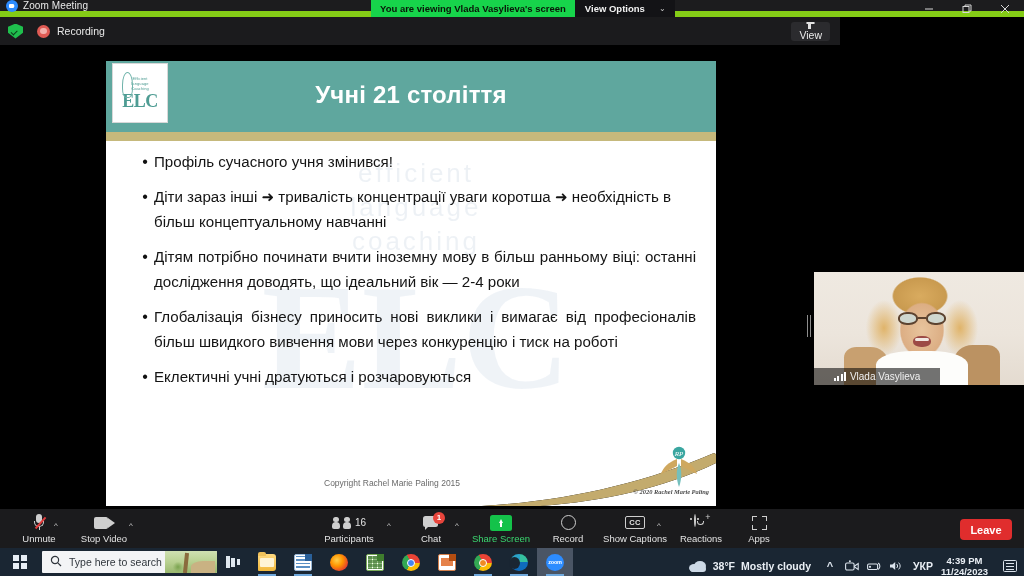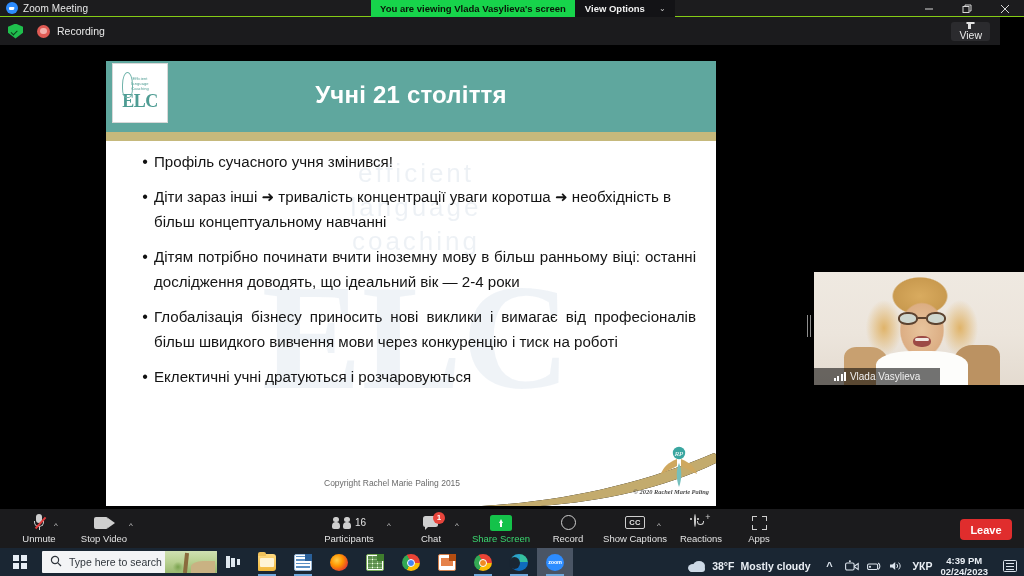--- a/index.html
+++ b/index.html
@@ -7,21 +7,21 @@
   body {
     font-family: "Liberation Sans", sans-serif;
     background:#000;
     -webkit-font-smoothing: antialiased;
   }
 
   
   #titlebar{
     position:absolute; left:0; top:0; width:1024px; height:17px;
     background:#1c1c1e; display:flex; align-items:center;
-    border-bottom:1px solid #84cc16;
+    border-bottom:6px solid #84cc16;
   }
   .zoom-logo{
     width:12px;height:12px;border-radius:50%;
     background:#2d8cff;margin-left:6px;margin-right:5px;
     position:relative;flex:none;
   }
   .zoom-logo::after{
     content:"";position:absolute;left:2.5px;top:4.5px;width:5px;height:3.5px;
     background:#fff;border-radius:1px;
   }
@@ -45,21 +45,21 @@
   #view-options .caret{font-size:8px;font-weight:normal;color:#c8c8c8;}
   #win-controls{
     position:absolute;right:0;top:0;height:17px;display:flex;align-items:center;
   }
   .wc{width:38px;height:17px;display:flex;align-items:center;justify-content:center;
       color:#d6d6d6;font-size:10px;}
   .wc svg{display:block;}
 
   
   #recordbar{
-    position:absolute;left:0;top:17px;width:1000px;height:28px;
+    position:absolute;left:0;top:17px;width:840px;height:28px;
     background:#1b1b1d;display:flex;align-items:center;
   }
   #shield{
     width:15px;height:15px;margin-left:8px;flex:none;
     background:#1fbf4d;
     clip-path:polygon(50% 0%,100% 22%,100% 62%,50% 100%,0% 62%,0% 22%);
     position:relative;
   }
   #shield::after{
     content:"";position:absolute;left:3.4px;top:6.2px;width:5px;height:2.6px;
@@ -753,20 +753,20 @@
         <path d="M1 4.5 H3.4 L6.2 2 V10 L3.4 7.5 H1 Z" fill="#dbe3ec"></path>
         <path d="M7.8 4 a3 3 0 0 1 0 4" fill="none" stroke="#dbe3ec" stroke-width="1"></path>
         <path d="M9.6 2.6 a5 5 0 0 1 0 6.8" fill="none" stroke="#dbe3ec" stroke-width="1"></path>
       </svg>
     </div>
 
     <div id="lang">УКР</div>
 
     <div id="clock">
       <div>4:39 PM</div>
-      <div>02/24/2023</div>
+      <div>11/24/2023</div>
     </div>
 
     <div id="notif">
       <span class="notifico"></span>
     </div>
   </div>
 </div>
 
 </body></html>

